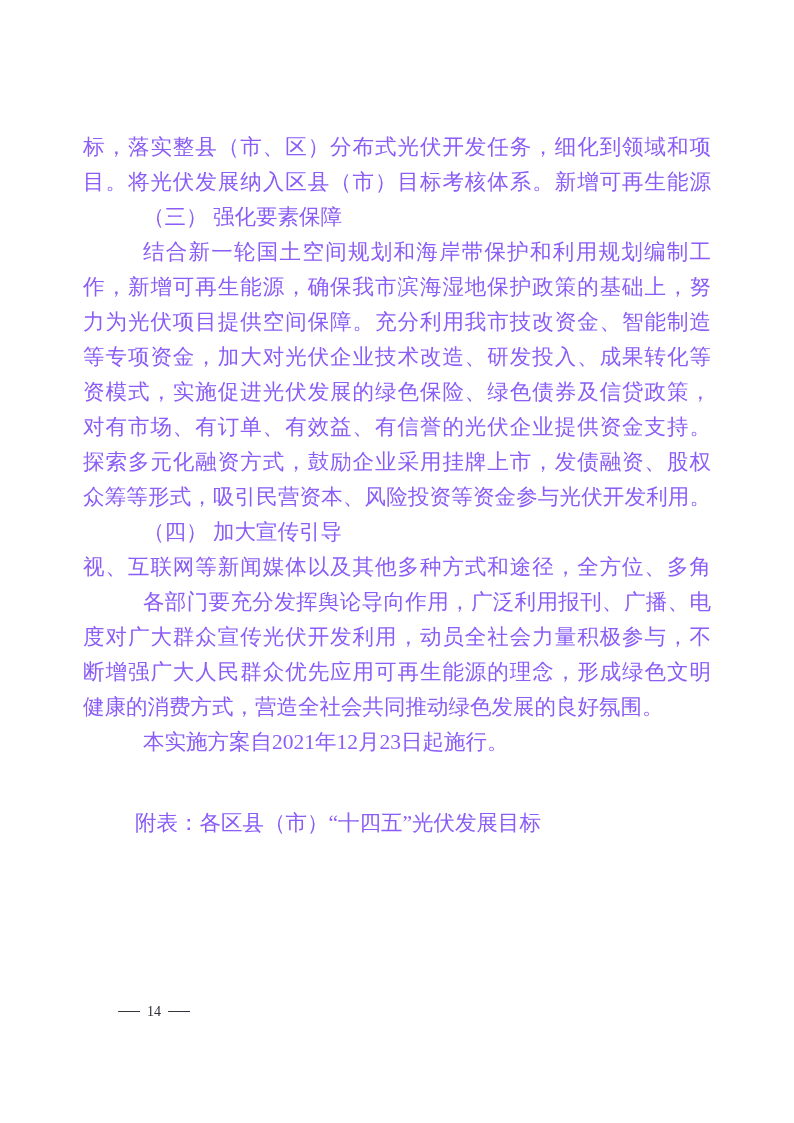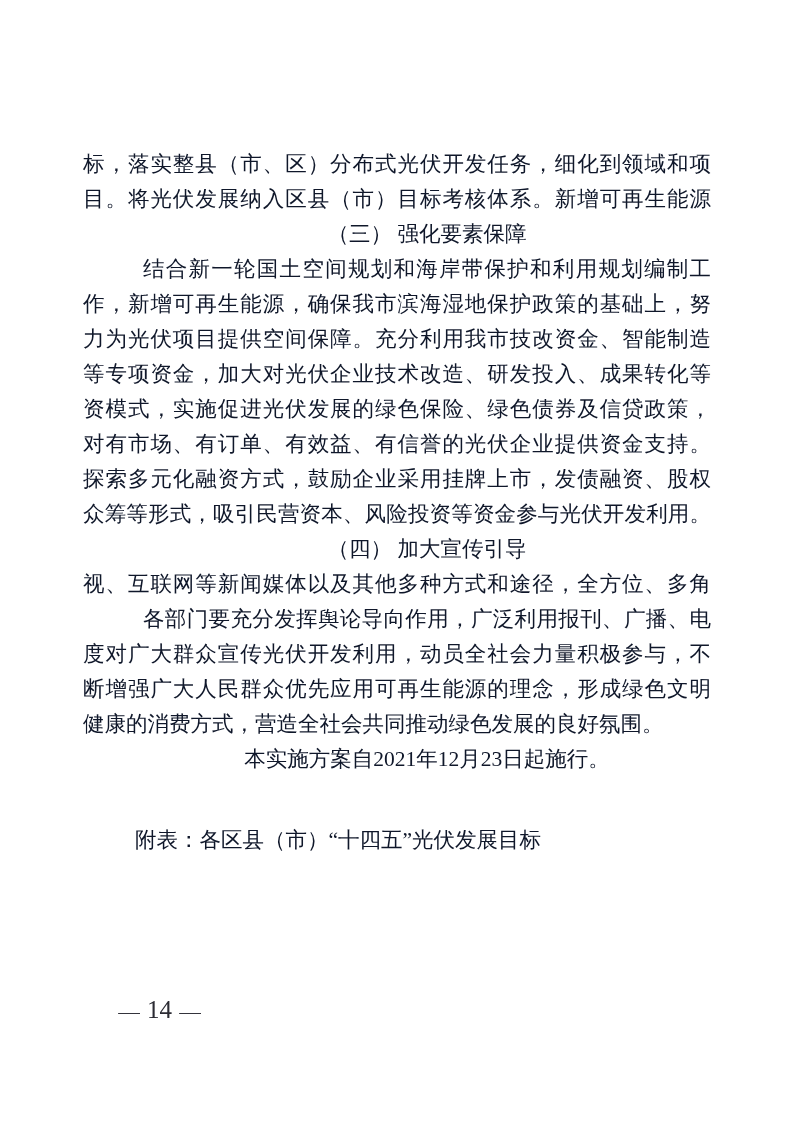--- a/index.html
+++ b/index.html
@@ -10,64 +10,63 @@
   .page {
     position: relative;
     width: 794px;
     height: 1123px;
     background: #ffffff;
     overflow: hidden;
   }
   .doc-body {
     position: absolute;
     left: 83px;
-    top: 147px;
+    top: 130px;
     width: 628px;
-    color: #0f172a;
+    color: #8b5cf6;
     font-family: "Liberation Serif", "DejaVu Serif", serif;
     font-size: 21.5px;
     font-weight: 400;
   }
   .ln {
     height: 35px;
     line-height: 35px;
     white-space: nowrap;
     overflow: visible;
   }
   
   .j {
     white-space: normal;
     text-align: justify;
     text-align-last: justify;
   }
   
   .ind {
     padding-left: 60px;
-    text-align: center;
   }
   
   .att {
     margin-top: 46px;
     padding-left: 52px;
   }
   .footer {
     position: absolute;
     left: 120px;
     top: 998px;
     height: 24px;
     line-height: 24px;
     color: #2b2b33;
     font-family: "Liberation Serif", "DejaVu Serif", serif;
     font-size: 18px;
     white-space: nowrap;
   }
   .footer .num {
     display: inline-block;
     margin: 0 9px;
-    font-size: 25px;
+    font-size: 14px;
   }
   .footer .dash {
     display: inline-block;
     transform: scaleX(1.2);
   }
 </style>
 </head>
 <body>
 
 <div class="page">

